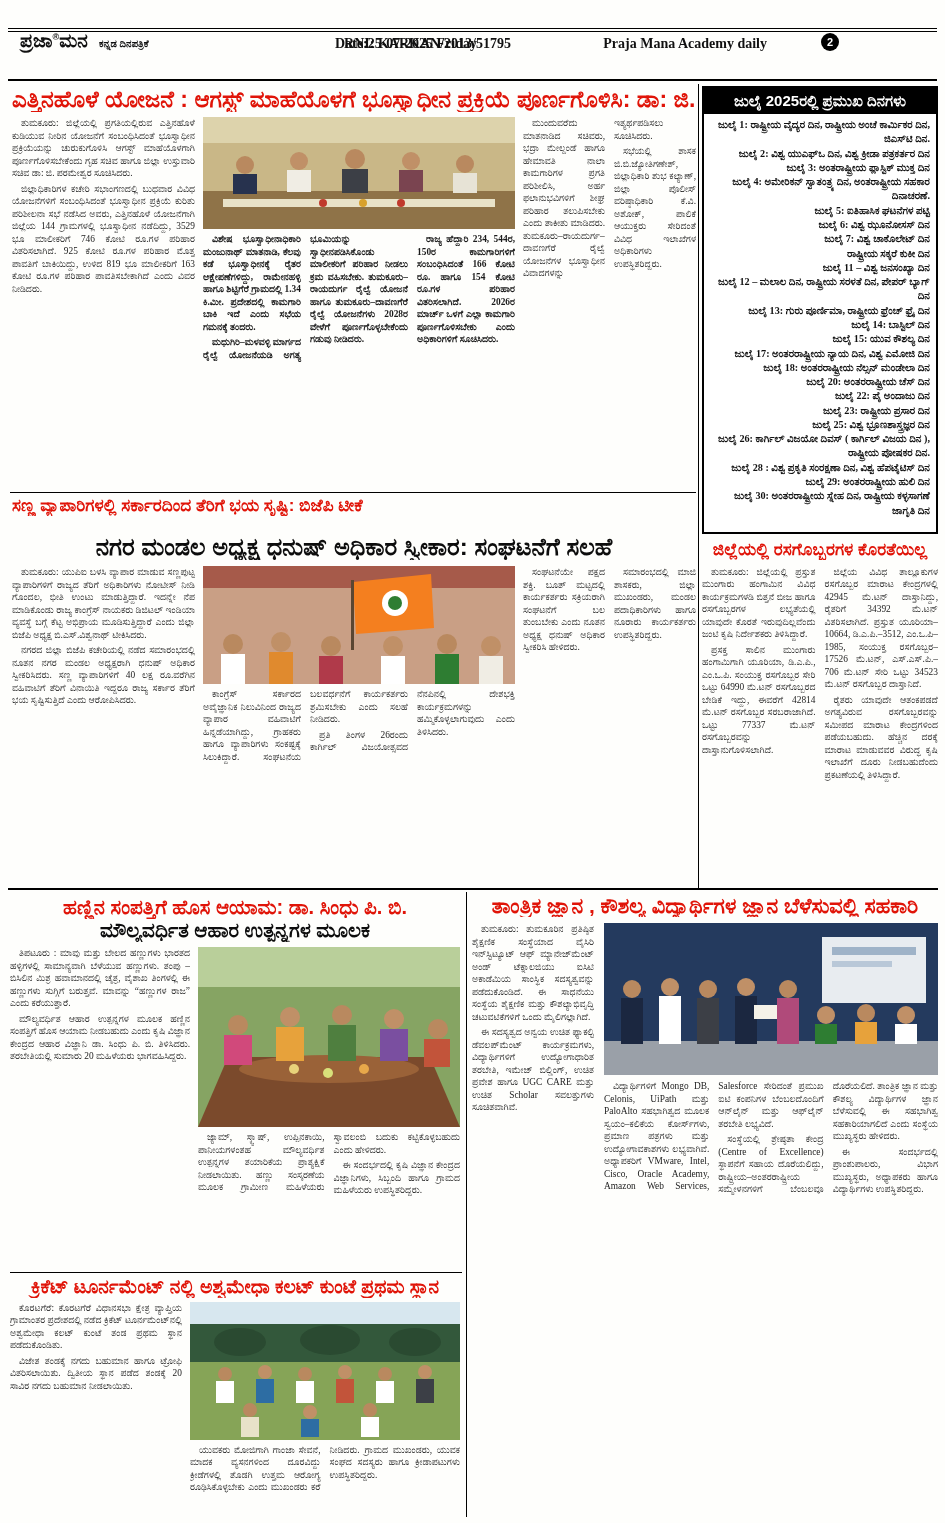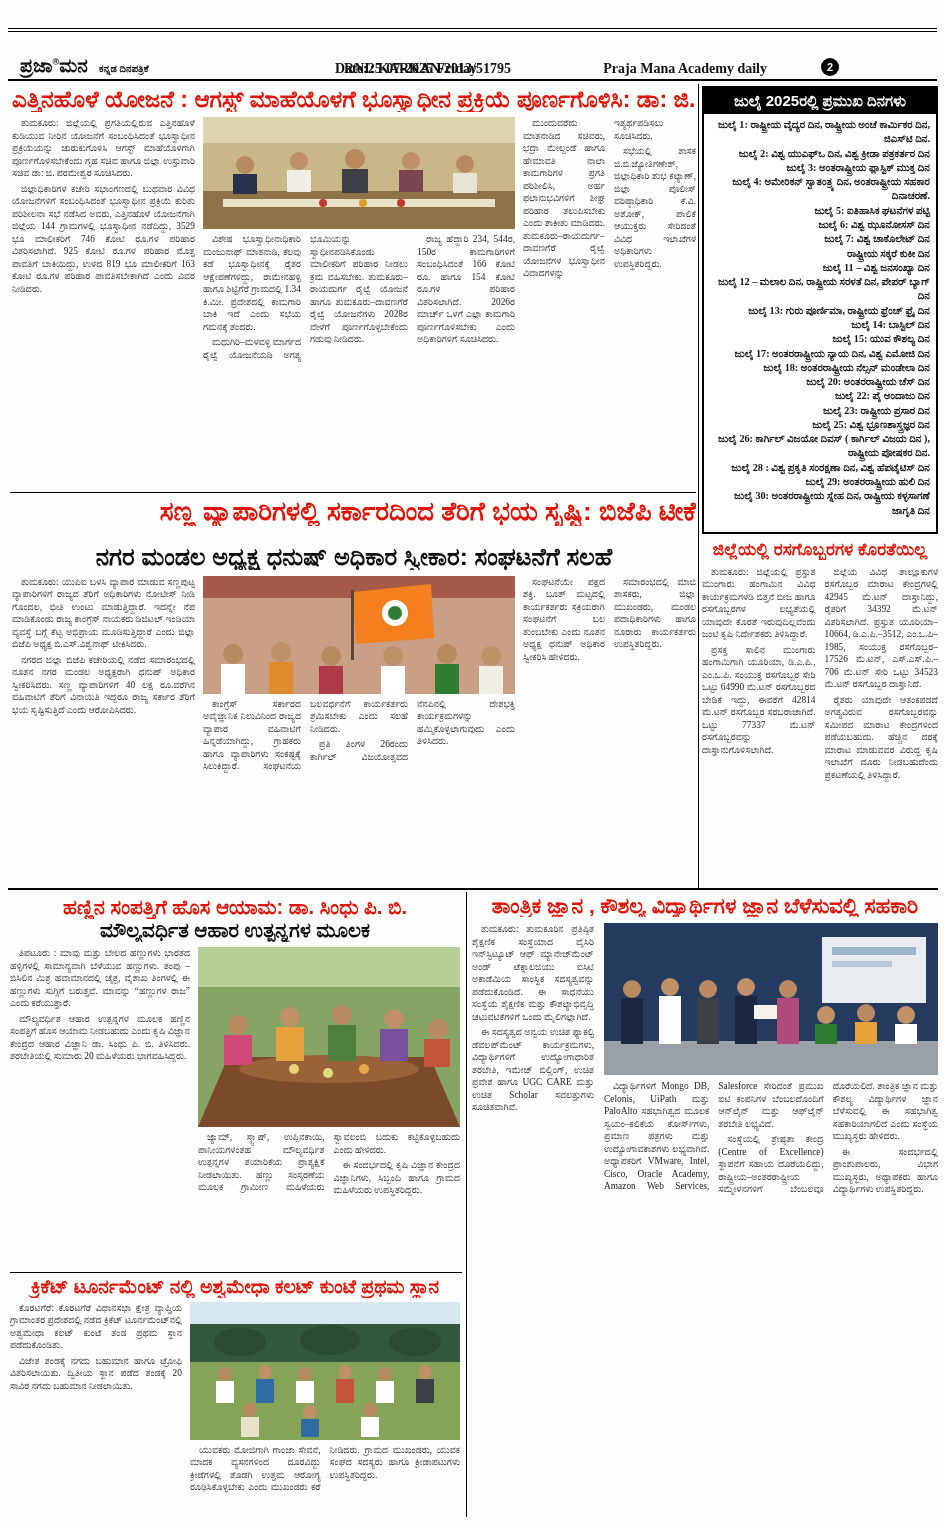--- a/index.html
+++ b/index.html
@@ -3,21 +3,21 @@
 <meta charset="utf-8">
 <style>
   html,body{margin:0;padding:0;background:#e9e9e6;}
   .page{position:relative;width:945px;height:1523px;margin:0 auto;background:#fefefc;
         font-family:"Liberation Serif",serif;color:#111;overflow:hidden;}
   .rule{position:absolute;background:#000;}
   .rule-a{top:28px;left:8px;width:929px;height:1px;}
   .rule-b{top:31px;left:8px;width:929px;height:1px;}
   .rule-c{top:79px;left:8px;width:929px;height:2px;}
   
-  .masthead{position:absolute;top:49px;left:0;width:855px;height:40px;}
+  .masthead{position:absolute;top:24px;left:0;width:855px;height:40px;}
   .logo{position:absolute;left:20px;top:6px;font-weight:bold;font-size:19px;font-family:"Liberation Sans",sans-serif;}
   .logo-sub{font-size:10px;font-weight:600;margin-left:6px;}
   .logo-reg{font-size:9px;vertical-align:super;}
   .mh-date{position:absolute;left:335px;top:12px;font-weight:bold;font-size:14px;}
   .mh-rni{position:absolute;left:50%;transform:translateX(-50%);top:12px;font-weight:bold;font-size:14px;}
   .mh-name{position:absolute;right:88px;top:12px;font-weight:bold;font-size:14px;}
   .page-circle{position:absolute;right:16px;top:9px;width:18px;height:18px;border-radius:50%;
       background:#000;color:#fff;font-size:11px;font-weight:bold;text-align:center;line-height:18px;
       font-family:"Liberation Sans",sans-serif;}
   
@@ -32,26 +32,26 @@
   
   .photo{overflow:hidden;background:#ccc;}
   .photo svg{display:block;}
   
   .art1{position:absolute;top:86px;left:12px;width:684px;height:402px;overflow:hidden;}
   .hl1{font-size:23px;line-height:1.15;white-space:nowrap;}
   .art1-body{display:flex;gap:8px;height:364px;margin-top:5px;}
   .colL{width:183px;flex:none;height:100%;}
   .colM1{width:312px;flex:none;}
   .ph1{height:112px;margin-bottom:4px;}
-  .midtext1{height:246px;}
+  .midtext1{height:246px;font-weight:bold;}
   .colR1{width:173px;flex:none;height:100%;}
   .srule1{top:492px;left:10px;width:686px;height:1px;}
   
   .art2{position:absolute;top:497px;left:12px;width:684px;height:389px;overflow:hidden;}
-  .hl2a{font-size:26px;text-align:right;line-height:1.1;}
+  .hl2a{font-size:17px;text-align:left;line-height:1.1;}
   .hl2b{font-size:24px;text-align:center;line-height:1.1;margin-top:18px;}
   .art2-body{display:flex;gap:8px;height:312px;margin-top:6px;}
   .ph2{height:118px;margin-bottom:4px;}
   .midtext2{height:188px;}
   
   .vrule-main{left:698px;top:84px;width:1px;height:804px;}
   .sidebar{position:absolute;left:702px;top:86px;width:236px;height:448px;border:2px solid #000;box-sizing:border-box;overflow:hidden;background:#fff;}
   .sb-title{background:var(--sidebar-title-bg,#000);color:var(--sidebar-title-text,#fff);
      font-family:"Liberation Sans",sans-serif;font-weight:bold;font-size:15px;text-align:center;padding:4px 2px;}
   .sb-list{padding:4px 6px;font-size:10.2px;font-weight:600;line-height:1.4;text-align:right;}

